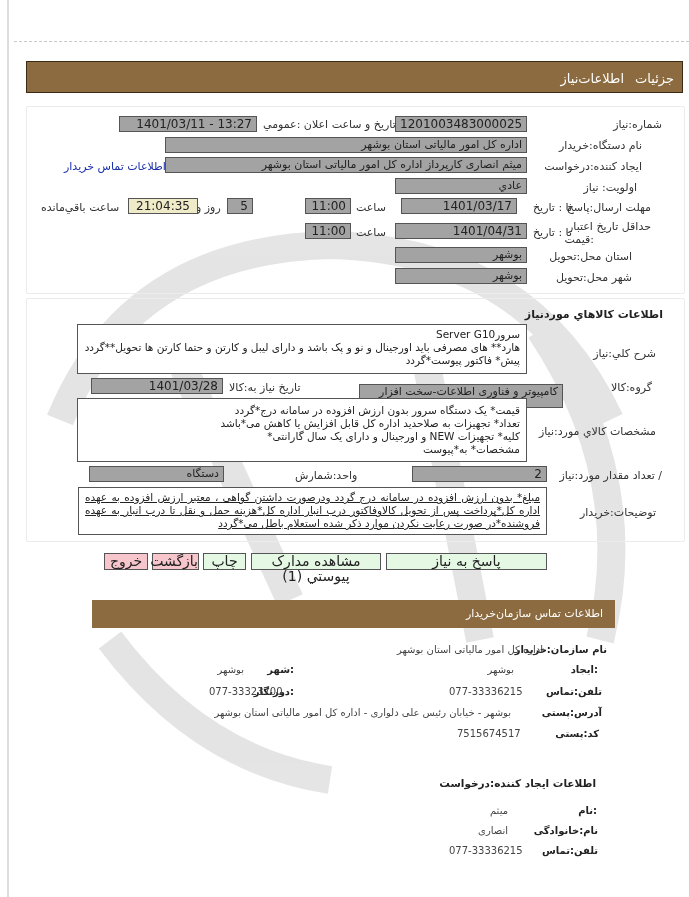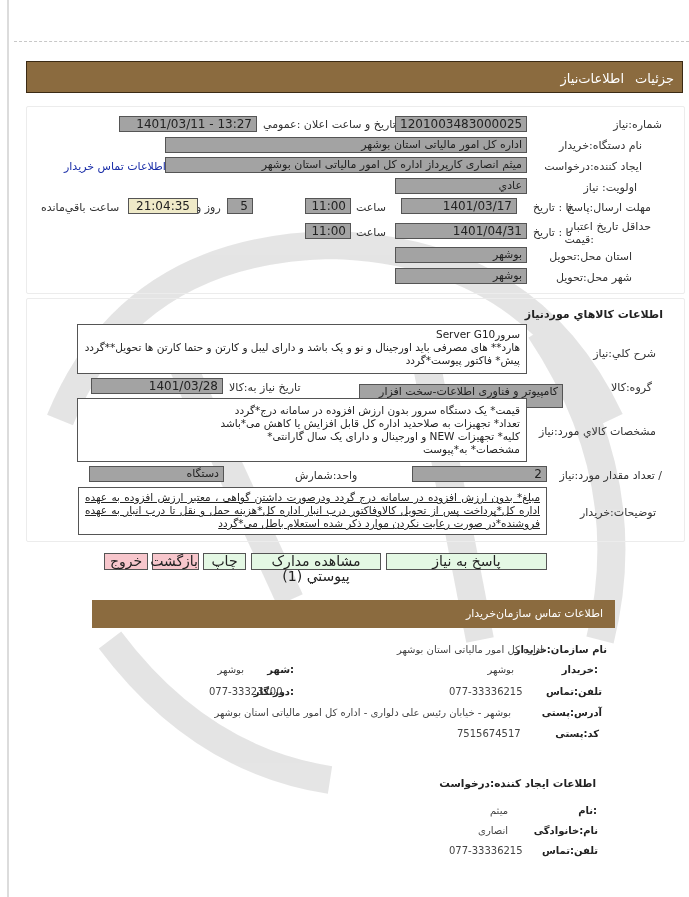--- a/index.html
+++ b/index.html
@@ -124,21 +124,21 @@
 <div class="btn pink" style="left:152px; top:553px; width:47px;">بازگشت</div>
 <div class="btn pink" style="left:104px; top:553px; width:44px;">خروج</div>
 
 <div class="band">
   <span>اطلاعات  تماس  سازمان‌خریدار</span>
 </div>
 
 <div class="kl" style="right:82px; top:644px;">نام سازمان:خریدار</div>
 <div class="kv" style="right:146px; top:644px;">اداره کل امور مالیاتی استان بوشهر</div>
 
-<div class="kl" style="right:91px; top:664px;">:خریدار</div>
+<div class="kl" style="right:91px; top:664px;">:ایجاد</div>
 <div class="kv" style="right:175px; top:664px;">بوشهر</div>
 <div class="kl" style="right:395px; top:664px;">:شهر</div>
 <div class="kv" style="right:445px; top:664px;">بوشهر</div>
 
 <div class="kl" style="right:87px; top:686px;">تلفن:تماس</div>
 <div class="kv ltr" style="left:449px; top:686px;">077-33336215</div>
 <div class="kl" style="right:395px; top:686px;">:دورنگار</div>
 <div class="kv ltr" style="left:209px; top:686px;">077-33323700</div>
 
 <div class="kl" style="right:87px; top:707px;">آدرس:پستی</div>

